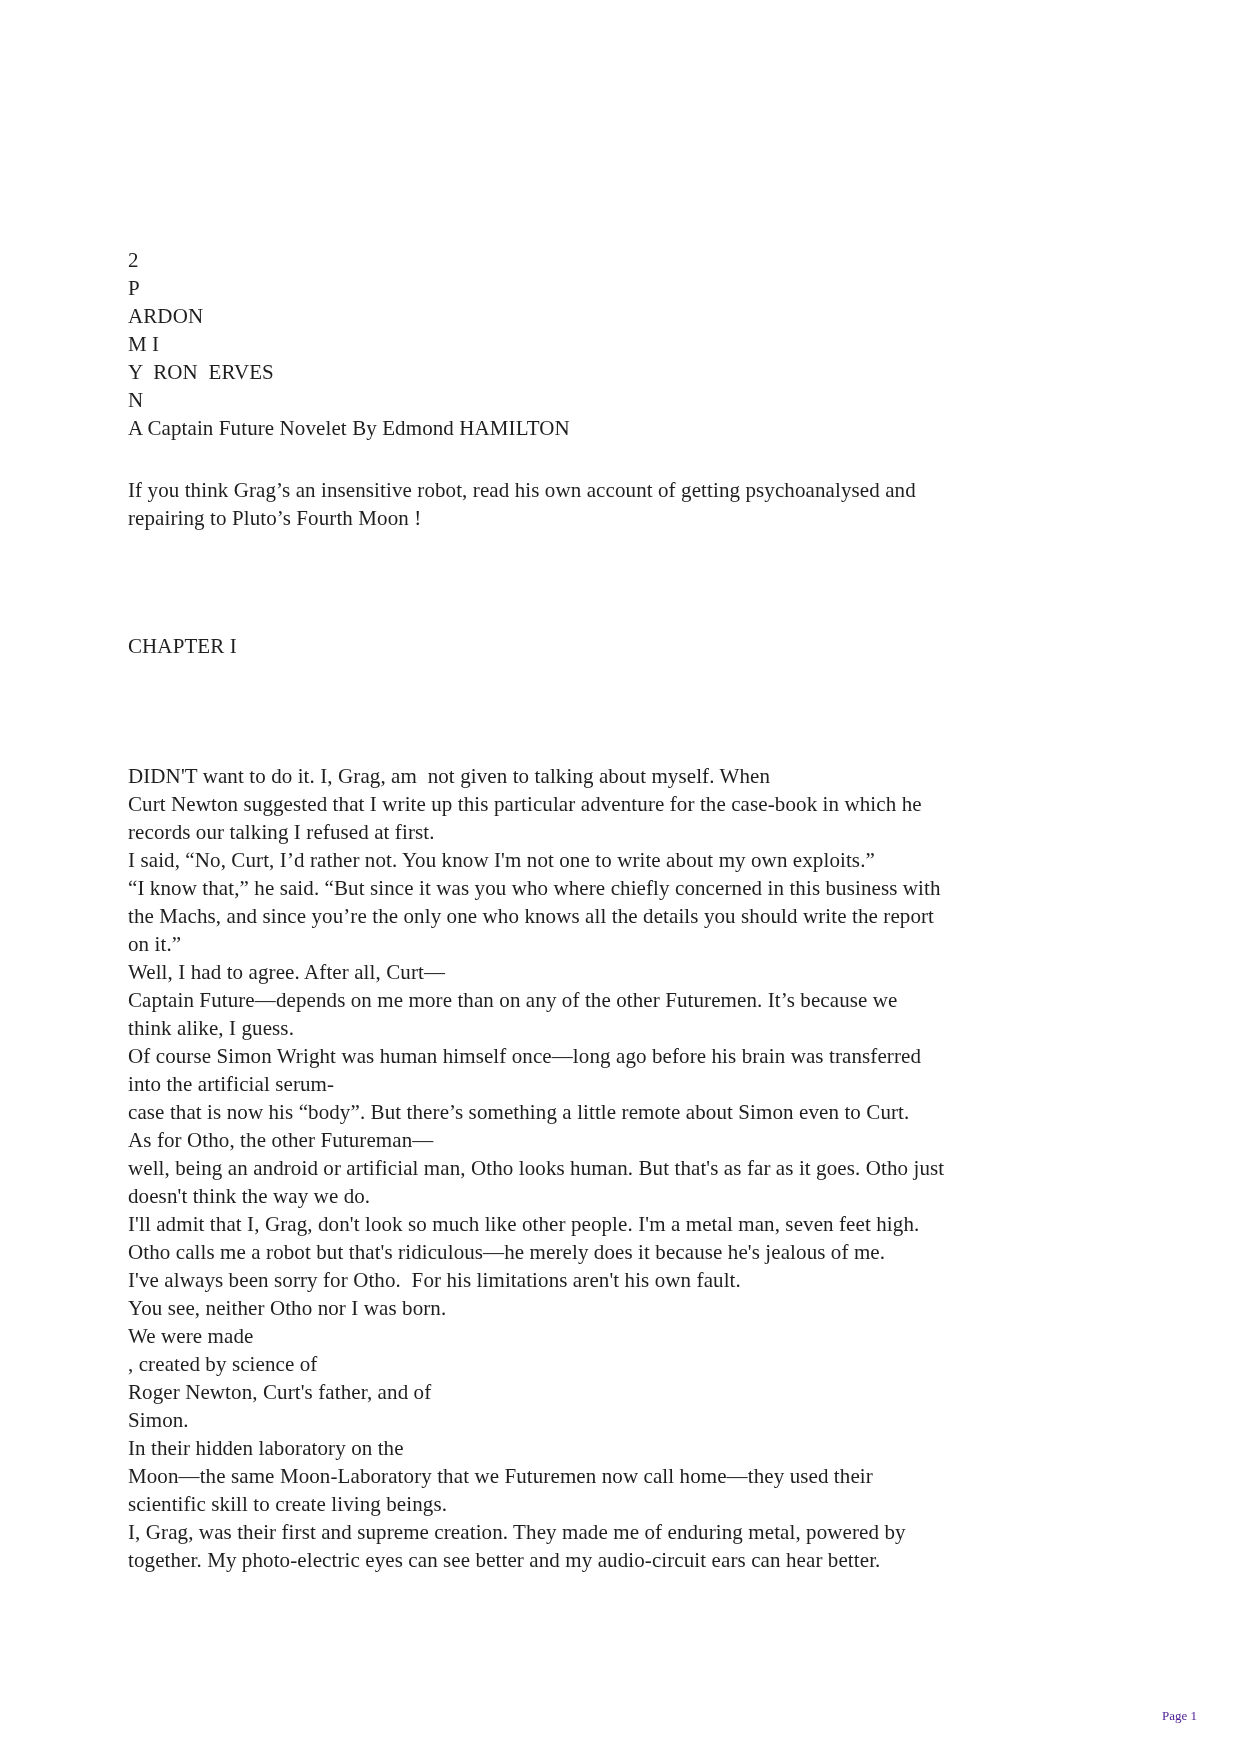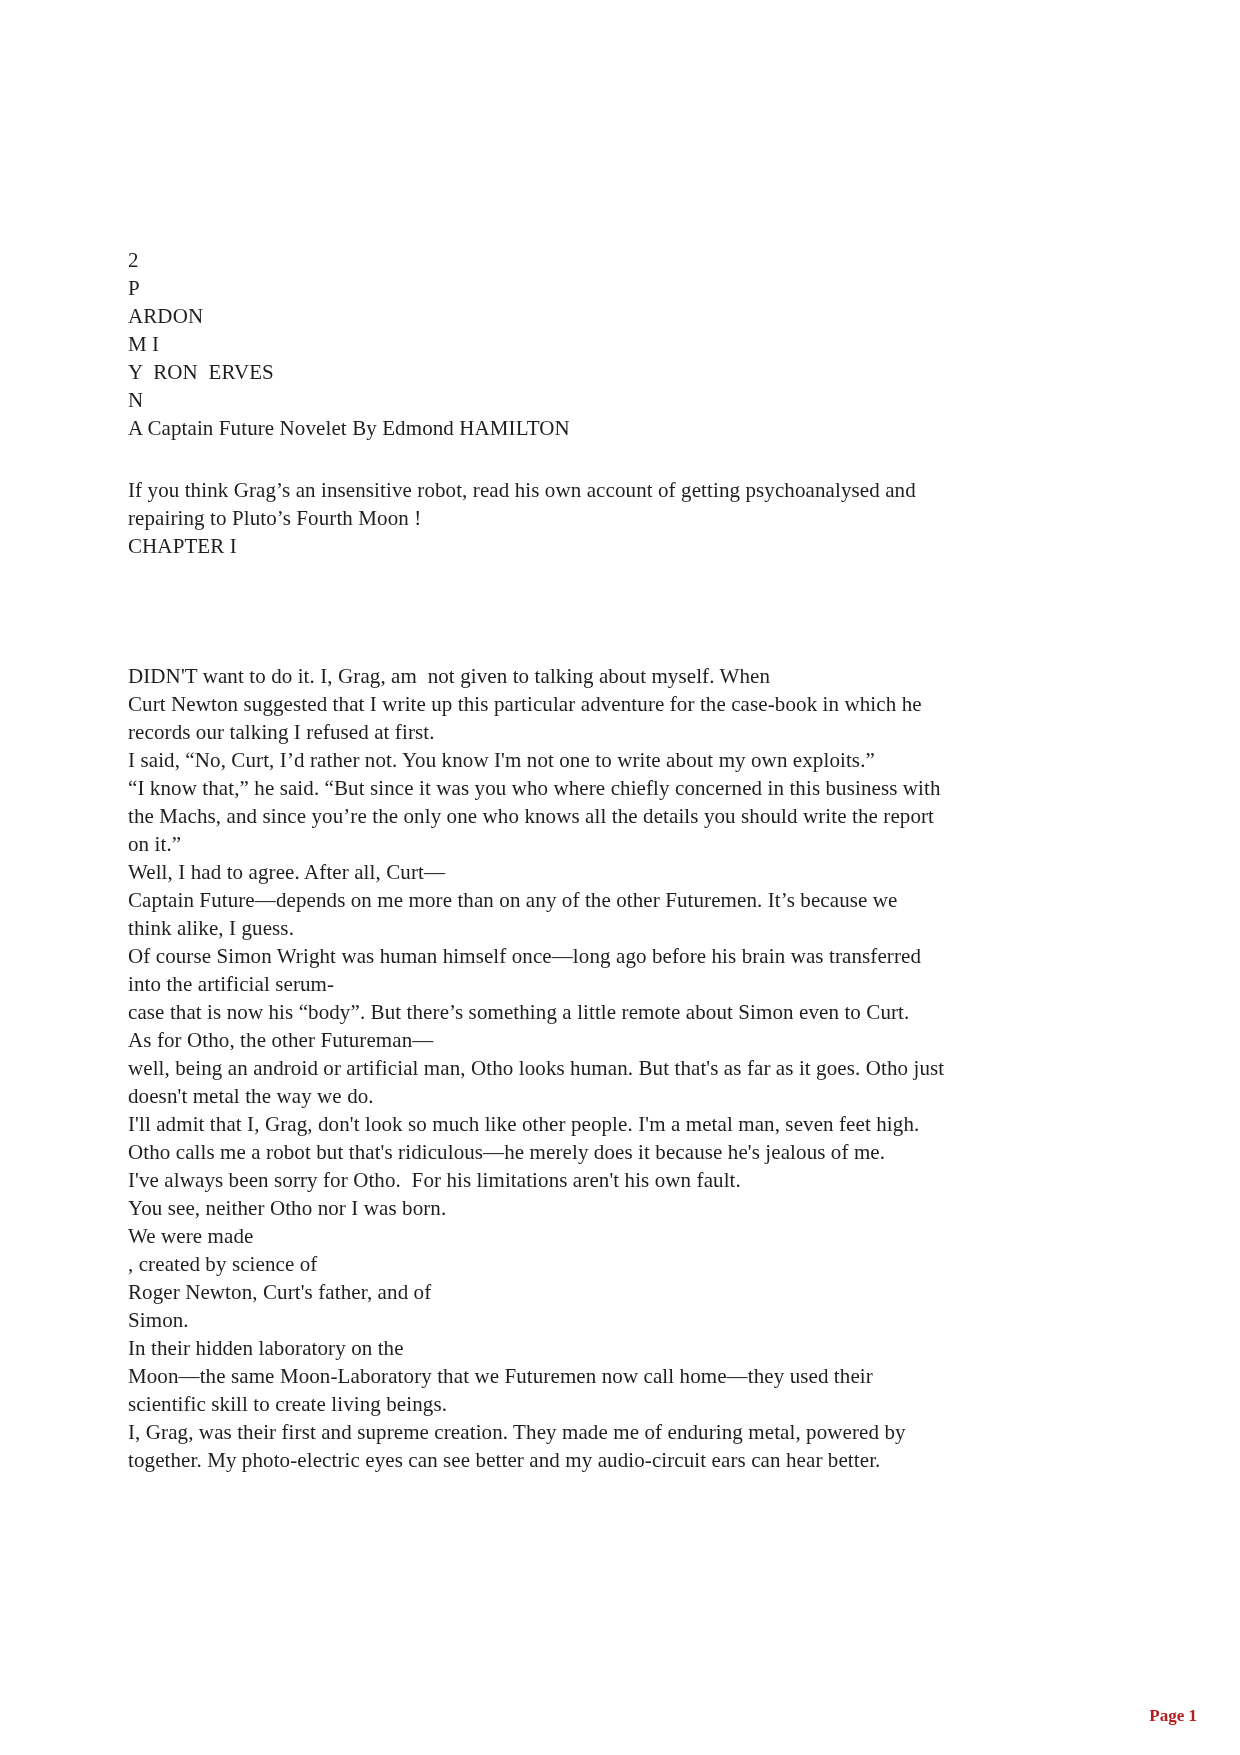--- a/index.html
+++ b/index.html
@@ -23,30 +23,30 @@
     right: 40px;
   }
   .section { margin: 0; padding: 0; }
   .ln {
     font-size: 21px;
     line-height: 28px;
     white-space: pre;
     letter-spacing: 0.1px;
   }
   .sec-title   { margin-bottom: 34px; }
-  .sec-intro   { }
+  .sec-intro   { margin-bottom: 100px; }
   .sec-chapter { margin-bottom: 102px; }
   .footer {
     position: absolute;
     right: 43px;
     top: 1706px;
-    font-size: 17px;
-    font-weight: bold;
+    font-size: 13px;
+    font-weight: normal;
     line-height: 20px;
-    color: #b91c1c;
+    color: #4c1d95;
   }
 </style>
 </head>
 <body>
 
 <div class="page">
   <div class="text-area">
     <div class="section sec-title">
         <div class="ln">2</div>
         <div class="ln">P</div>
@@ -72,21 +72,21 @@
         <div class="ln">the Machs, and since you’re the only one who knows all the details you should write the report</div>
         <div class="ln">on it.”</div>
         <div class="ln">Well, I had to agree. After all, Curt—</div>
         <div class="ln">Captain Future—depends on me more than on any of the other Futuremen. It’s because we</div>
         <div class="ln">think alike, I guess.</div>
         <div class="ln">Of course Simon Wright was human himself once—long ago before his brain was transferred</div>
         <div class="ln">into the artificial serum-</div>
         <div class="ln">case that is now his “body”. But there’s something a little remote about Simon even to Curt.</div>
         <div class="ln">As for Otho, the other Futureman—</div>
         <div class="ln">well, being an android or artificial man, Otho looks human. But that's as far as it goes. Otho just</div>
-        <div class="ln">doesn't metal the way we do.</div>
+        <div class="ln">doesn't think the way we do.</div>
         <div class="ln">I'll admit that I, Grag, don't look so much like other people. I'm a metal man, seven feet high.</div>
         <div class="ln">Otho calls me a robot but that's ridiculous—he merely does it because he's jealous of me.</div>
         <div class="ln">I've always been sorry for Otho.  For his limitations aren't his own fault.</div>
         <div class="ln">You see, neither Otho nor I was born.</div>
         <div class="ln">We were made</div>
         <div class="ln">, created by science of</div>
         <div class="ln">Roger Newton, Curt's father, and of</div>
         <div class="ln">Simon.</div>
         <div class="ln">In their hidden laboratory on the</div>
         <div class="ln">Moon—the same Moon-Laboratory that we Futuremen now call home—they used their</div>

